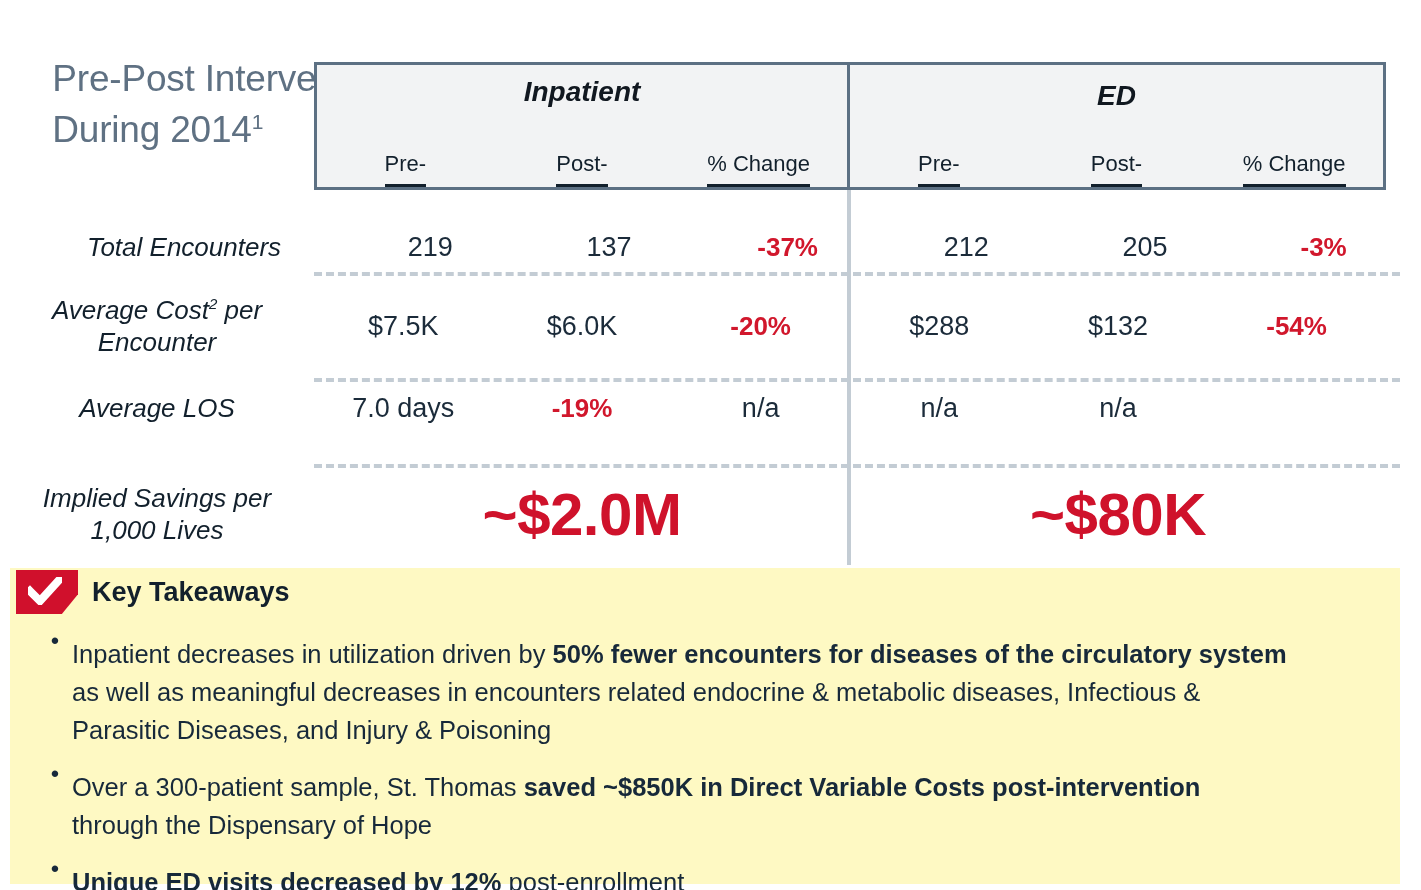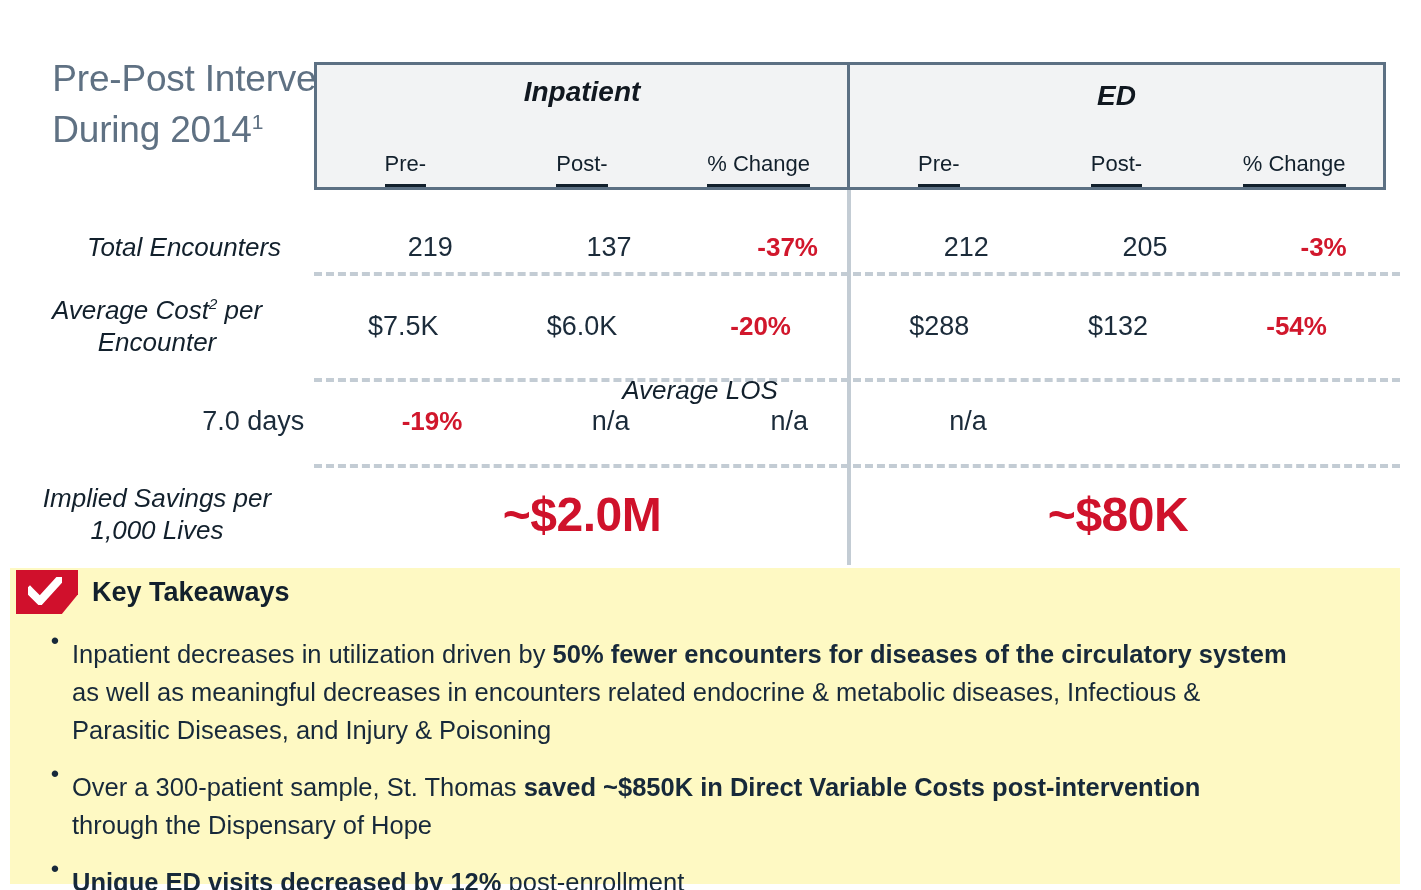--- a/index.html
+++ b/index.html
@@ -109,21 +109,21 @@
     font-size: 27px;
     color: #1b2b3a;
     font-weight: 400;
   }
   .cell.pct { color: #d1172c; font-weight: bold; font-size: 26px; }
   .merged-cell {
     width: 536px;
     text-align: center;
     color: #cf122b;
     font-weight: bold;
-    font-size: 48px;
+    font-size: 60px;
     letter-spacing: -0.5px;
   }
 
   
   .dash {
     position: absolute;
     left: 314px;
     width: 1086px;
     height: 0;
     border-top: 4px dashed #c3ccd4;
@@ -233,21 +233,21 @@
         <div class="cell">$7.5K</div>
         <div class="cell">$6.0K</div>
         <div class="cell pct">-20%</div>
         <div class="cell">$288</div>
         <div class="cell">$132</div>
         <div class="cell pct">-54%</div>
       </div>
     </div>
     <div class="dash" style="top:188px;"></div>
 
-    <div class="row" style="top:184px; height:84px;flex-direction:column;">
+    <div class="row" style="top:176px; height:84px;">
       <div class="row-label">Average LOS</div>
       <div class="cells">
         <div class="cell">7.0 days</div>
         <div class="cell pct">-19%</div>
         <div class="cell">n/a</div>
         <div class="cell">n/a</div>
         <div class="cell">n/a</div>
       </div>
     </div>
     <div class="dash" style="top:274px;"></div>

